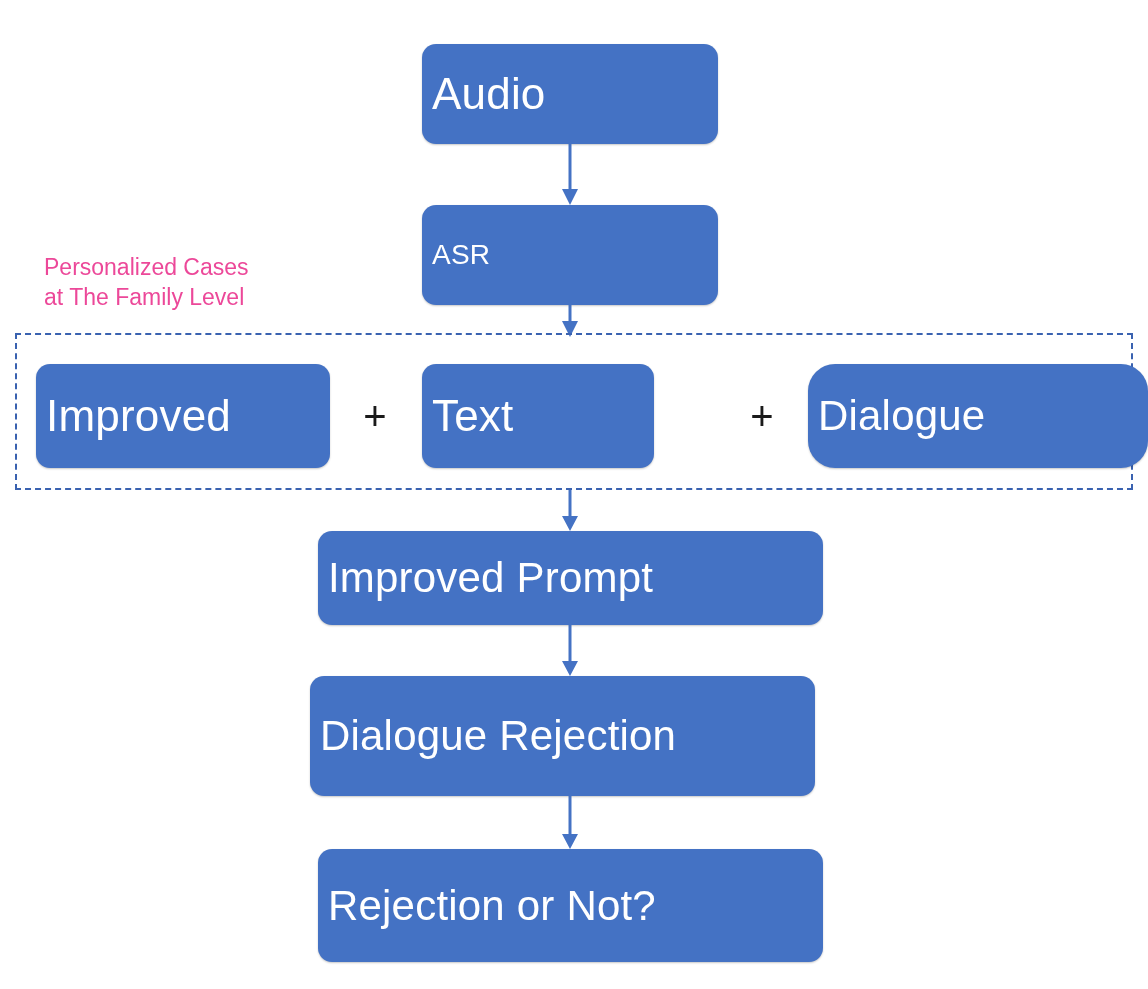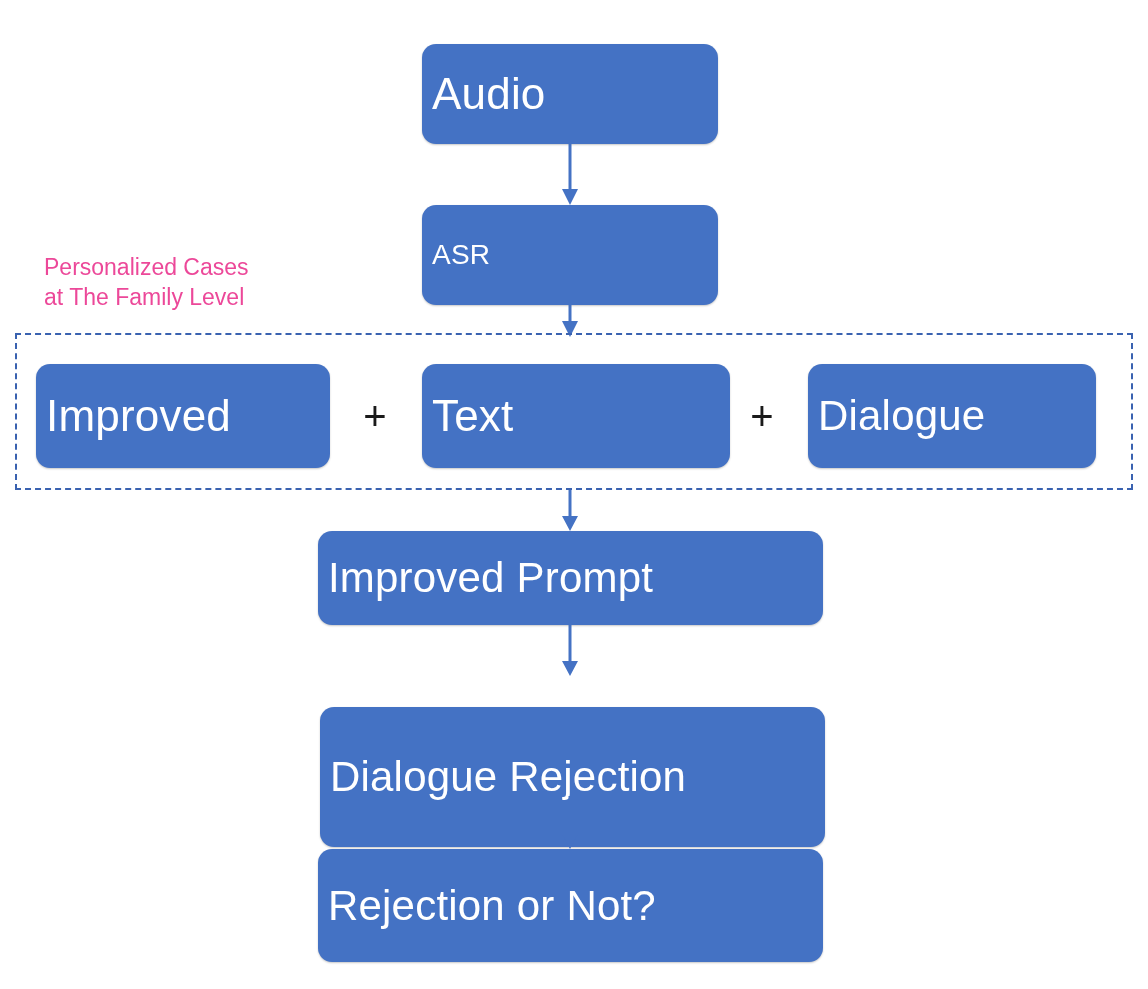--- a/index.html
+++ b/index.html
@@ -32,25 +32,25 @@
     padding: 4px 10px;
     font-weight: 400;
     letter-spacing: 0.2px;
     box-shadow: 0 1px 2px rgba(0,0,0,0.22);
   }
 
   .node-audio   { left: 422px; top: 44px;  width: 296px; height: 100px; font-size: 44px; }
   .node-asr     { left: 422px; top: 205px; width: 296px; height: 100px; font-size: 28px; }
 
   .node-database { left: 36px;  top: 364px; width: 294px; height: 104px; font-size: 44px; }
-  .node-text     { left: 422px; top: 364px; width: 308px; height: 104px; font-size: 44px; }
-  .node-history  { left: 808px; top: 364px; width: 288px; height: 104px; font-size: 42px; }
+  .node-text     { left: 422px; top: 364px; width: 232px; height: 104px; font-size: 44px; }
+  .node-history  { left: 808px; top: 364px; width: 340px; height: 104px; font-size: 42px; border-radius: 27px; }
 
   .node-improved { left: 318px; top: 531px; width: 505px; height: 94px;  font-size: 42px; }
-  .node-drmodel  { left: 320px; top: 676px; width: 505px; height: 140px; font-size: 42px; margin-top: 31px; }
+  .node-drmodel  { left: 310px; top: 676px; width: 505px; height: 120px; font-size: 42px; }
   .node-result   { left: 318px; top: 849px; width: 505px; height: 113px;  font-size: 42px; }
 
   
   .dashed-group {
     position: absolute;
     left: 15px;
     top: 333px;
     width: 1118px;
     height: 157px;
     border: 2.5px dashed #3A62B0;

